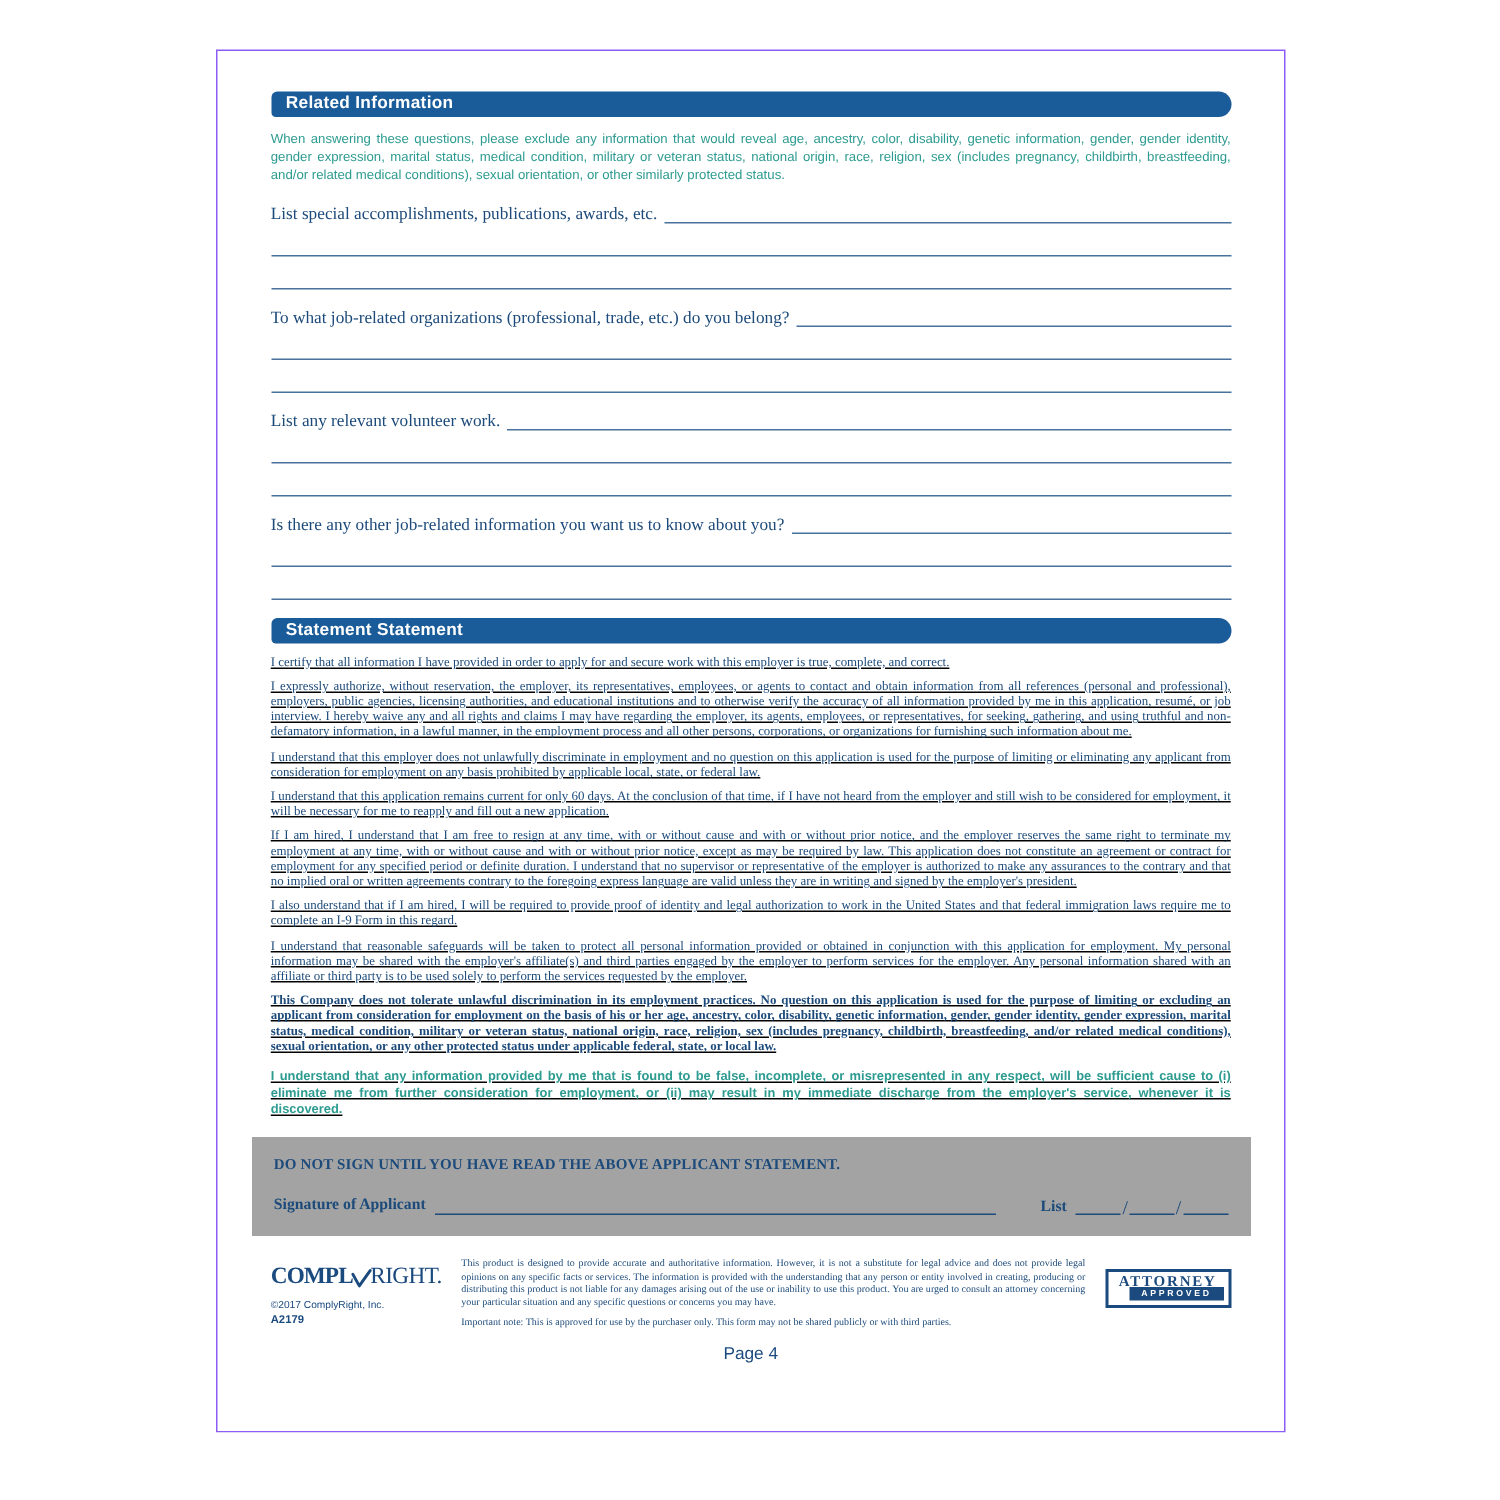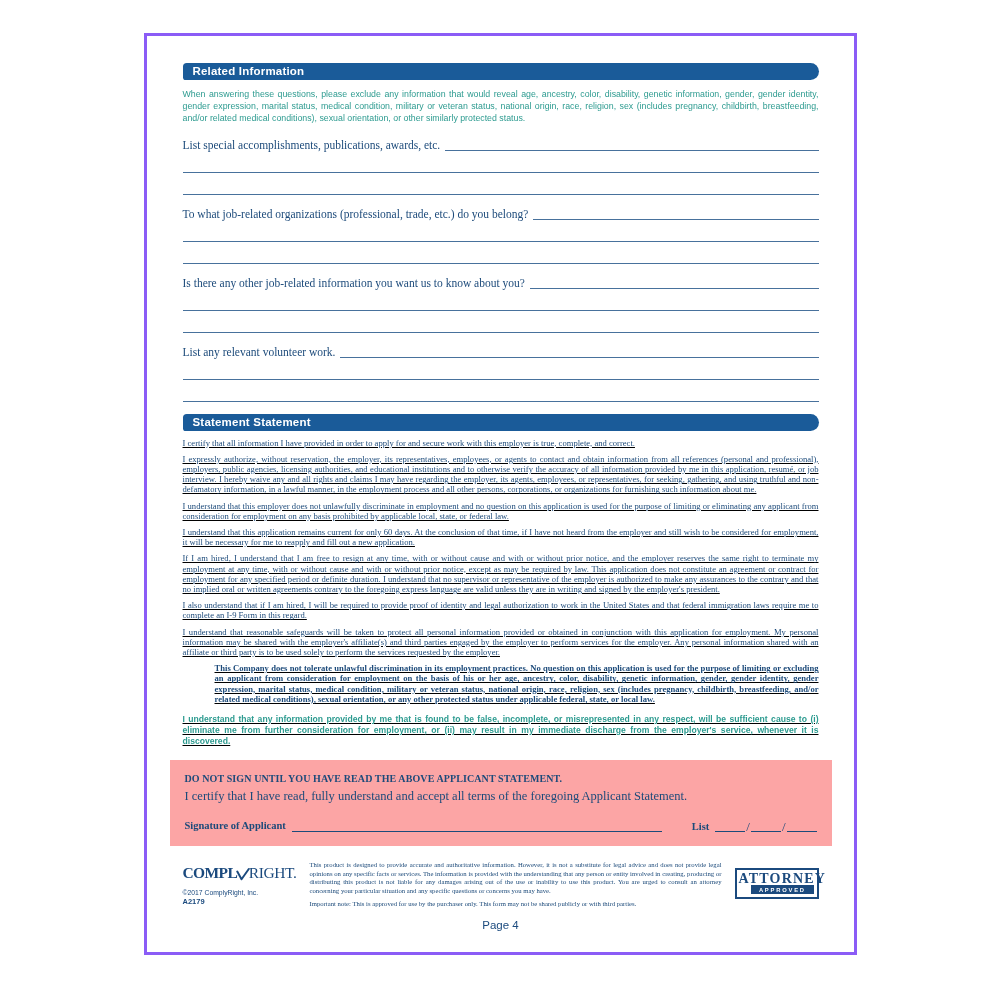--- a/index.html
+++ b/index.html
@@ -5,21 +5,21 @@
   * { box-sizing: border-box; margin: 0; padding: 0; }
   html, body { width: 1000px; background: #ffffff; }
   body { font-family: "Liberation Serif", serif; }
 
   .sheet {
     position: relative;
     width: 713px;
     height: 922px;
     margin: 33px auto 0;
     background: #ffffff;
-    border: 3px solid #8b5cf6;
+    border: 1px solid #8b5cf6;
     padding: 27px 35px 10px 36px;
     overflow: hidden;
   }
 
   .section-bar {
     background: #1a5b99;
     color: #ffffff;
     font-family: "Liberation Sans", sans-serif;
     font-weight: bold;
     font-size: 11.5px;
@@ -49,33 +49,33 @@
   .blank-line { border-bottom: 1px solid #48719c; height: 22px; }
 
   .statement { margin-top: 7px; text-decoration: underline; }
   .para {
     font-size: 8.6px;
     line-height: 10.2px;
     color: #1c4a7a;
     text-align: justify;
     margin-bottom: 6px;
   }
-  .para-bold { font-weight: bold; margin-left: 32px; }
+  .para-bold { font-weight: bold; }
   .notice {
     color: #2d9b90;
     font-family: "Liberation Sans", sans-serif;
     font-weight: bold;
     font-size: 8.6px;
     line-height: 11px;
     text-align: justify;
     margin-top: 10px;
   }
 
   .sign-box {
-    background: #fca5a5;
+    background: #a3a3a3;
     margin: 13px -13px 0;
     padding: 13px 15px 14px;
   }
   .warning {
     font-weight: bold;
     font-size: 10px;
     letter-spacing: .1px;
     color: #1c4a7a;
   }
   .certify {
@@ -105,21 +105,21 @@
   .ycheck { margin: 0 -1px -1px -1px; }
   .copyright { font-family: "Liberation Sans", sans-serif; font-size: 6.8px; color: #1b4a7e; margin-top: 7px; }
   .sku { font-family: "Liberation Sans", sans-serif; font-weight: bold; font-size: 7.5px; color: #1b4a7e; margin-top: 1px; }
 
   .disclaimer-col { flex: 1; }
   .disclaimer { font-size: 6.7px; line-height: 8.7px; color: #1c4a7a; text-align: justify; }
   .important { font-size: 6.7px; color: #1c4a7a; margin-top: 4px; }
 
   .badge-col { width: 84px; flex-shrink: 0; padding-top: 7px; }
   .badge { border: 2px solid #1b4a7e; background: #fff; text-align: center; padding: 1px 2px 3px; }
-  .badge-top { font-family: "Liberation Serif", serif; font-weight: bold; font-size: 14px; letter-spacing: 1.2px; color: #1b4a7e; }
+  .badge-top { font-family: "Liberation Serif", serif; font-weight: bold; font-size: 10px; letter-spacing: 1.2px; color: #1b4a7e; }
   .badge-bar {
     background: #1b4a7e; color: #ffffff;
     font-family: "Liberation Sans", sans-serif; font-weight: bold;
     font-size: 5.8px; letter-spacing: 1.8px;
     padding: 1.5px 0 1px; width: 82%; margin: -2px 1px 0 auto;
   }
 
   .page-num {
     text-align: center;
     font-family: "Liberation Sans", sans-serif;
@@ -150,30 +150,30 @@
     <div class="q-row">
       <span class="q-label">To what job-related organizations (professional, trade, etc.) do you belong?</span>
       <span class="fill"></span>
     </div>
     <div class="blank-line"></div>
     <div class="blank-line"></div>
   </div>
 
   <div class="q-block">
     <div class="q-row">
+      <span class="q-label">List any relevant volunteer work.</span>
+      <span class="fill"></span>
+    </div>
+    <div class="blank-line"></div>
+    <div class="blank-line"></div>
+  </div>
+
+  <div class="q-block">
+    <div class="q-row">
       <span class="q-label">Is there any other job-related information you want us to know about you?</span>
-      <span class="fill"></span>
-    </div>
-    <div class="blank-line"></div>
-    <div class="blank-line"></div>
-  </div>
-
-  <div class="q-block">
-    <div class="q-row">
-      <span class="q-label">List any relevant volunteer work.</span>
       <span class="fill"></span>
     </div>
     <div class="blank-line"></div>
     <div class="blank-line"></div>
   </div>
 
   <div class="section-bar">Statement Statement</div>
 
   <div class="statement">
     <p class="para">I certify that all information I have provided in order to apply for and secure work with this employer is true, complete, and correct.</p>
@@ -182,21 +182,20 @@
     <p class="para">I understand that this application remains current for only 60 days. At the conclusion of that time, if I have not heard from the employer and still wish to be considered for employment, it will be necessary for me to reapply and fill out a new application.</p>
     <p class="para">If I am hired, I understand that I am free to resign at any time, with or without cause and with or without prior notice, and the employer reserves the same right to terminate my employment at any time, with or without cause and with or without prior notice, except as may be required by law. This application does not constitute an agreement or contract for employment for any specified period or definite duration. I understand that no supervisor or representative of the employer is authorized to make any assurances to the contrary and that no implied oral or written agreements contrary to the foregoing express language are valid unless they are in writing and signed by the employer's president.</p>
     <p class="para">I also understand that if I am hired, I will be required to provide proof of identity and legal authorization to work in the United States and that federal immigration laws require me to complete an I-9 Form in this regard.</p>
     <p class="para">I understand that reasonable safeguards will be taken to protect all personal information provided or obtained in conjunction with this application for employment. My personal information may be shared with the employer's affiliate(s) and third parties engaged by the employer to perform services for the employer. Any personal information shared with an affiliate or third party is to be used solely to perform the services requested by the employer.</p>
     <p class="para para-bold">This Company does not tolerate unlawful discrimination in its employment practices. No question on this application is used for the purpose of limiting or excluding an applicant from consideration for employment on the basis of his or her age, ancestry, color, disability, genetic information, gender, gender identity, gender expression, marital status, medical condition, military or veteran status, national origin, race, religion, sex (includes pregnancy, childbirth, breastfeeding, and/or related medical conditions), sexual orientation, or any other protected status under applicable federal, state, or local law.</p>
     <p class="notice">I understand that any information provided by me that is found to be false, incomplete, or misrepresented in any respect, will be sufficient cause to (i) eliminate me from further consideration for employment, or (ii) may result in my immediate discharge from the employer's service, whenever it is discovered.</p>
   </div>
 
   <div class="sign-box">
     <div class="warning">DO NOT SIGN UNTIL YOU HAVE READ THE ABOVE APPLICANT STATEMENT.</div>
-    <div class="certify">I certify that I have read, fully understand and accept all terms of the foregoing Applicant Statement.</div>
     <div class="sig-row">
       <span class="date-label">Signature of Applicant</span>
       <span class="sig-line"></span>
       <span class="date-group">
         <span class="date-label">List</span>
         <span class="date-seg"></span>
         <span class="slash">/</span>
         <span class="date-seg"></span>
         <span class="slash">/</span>
         <span class="date-seg"></span>

